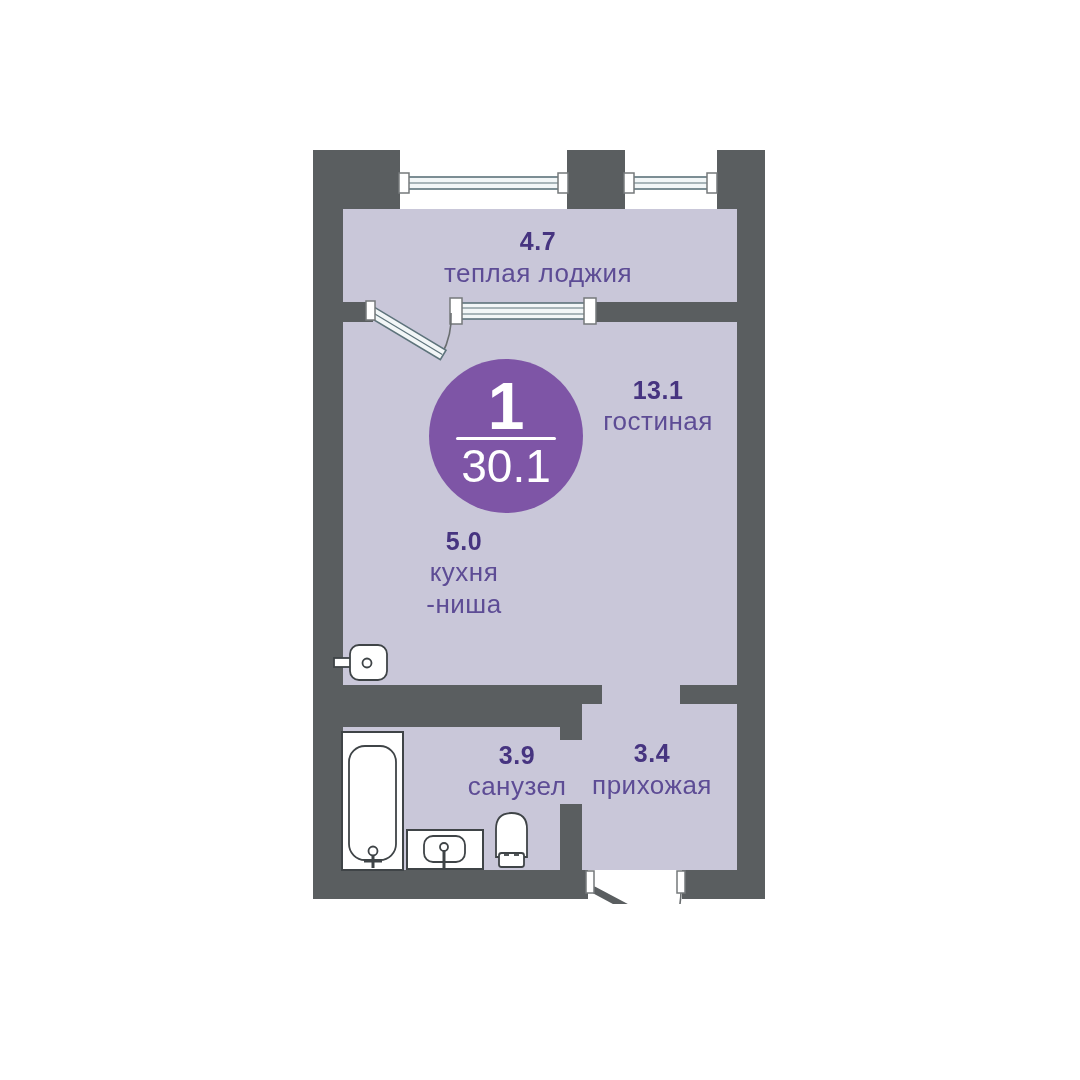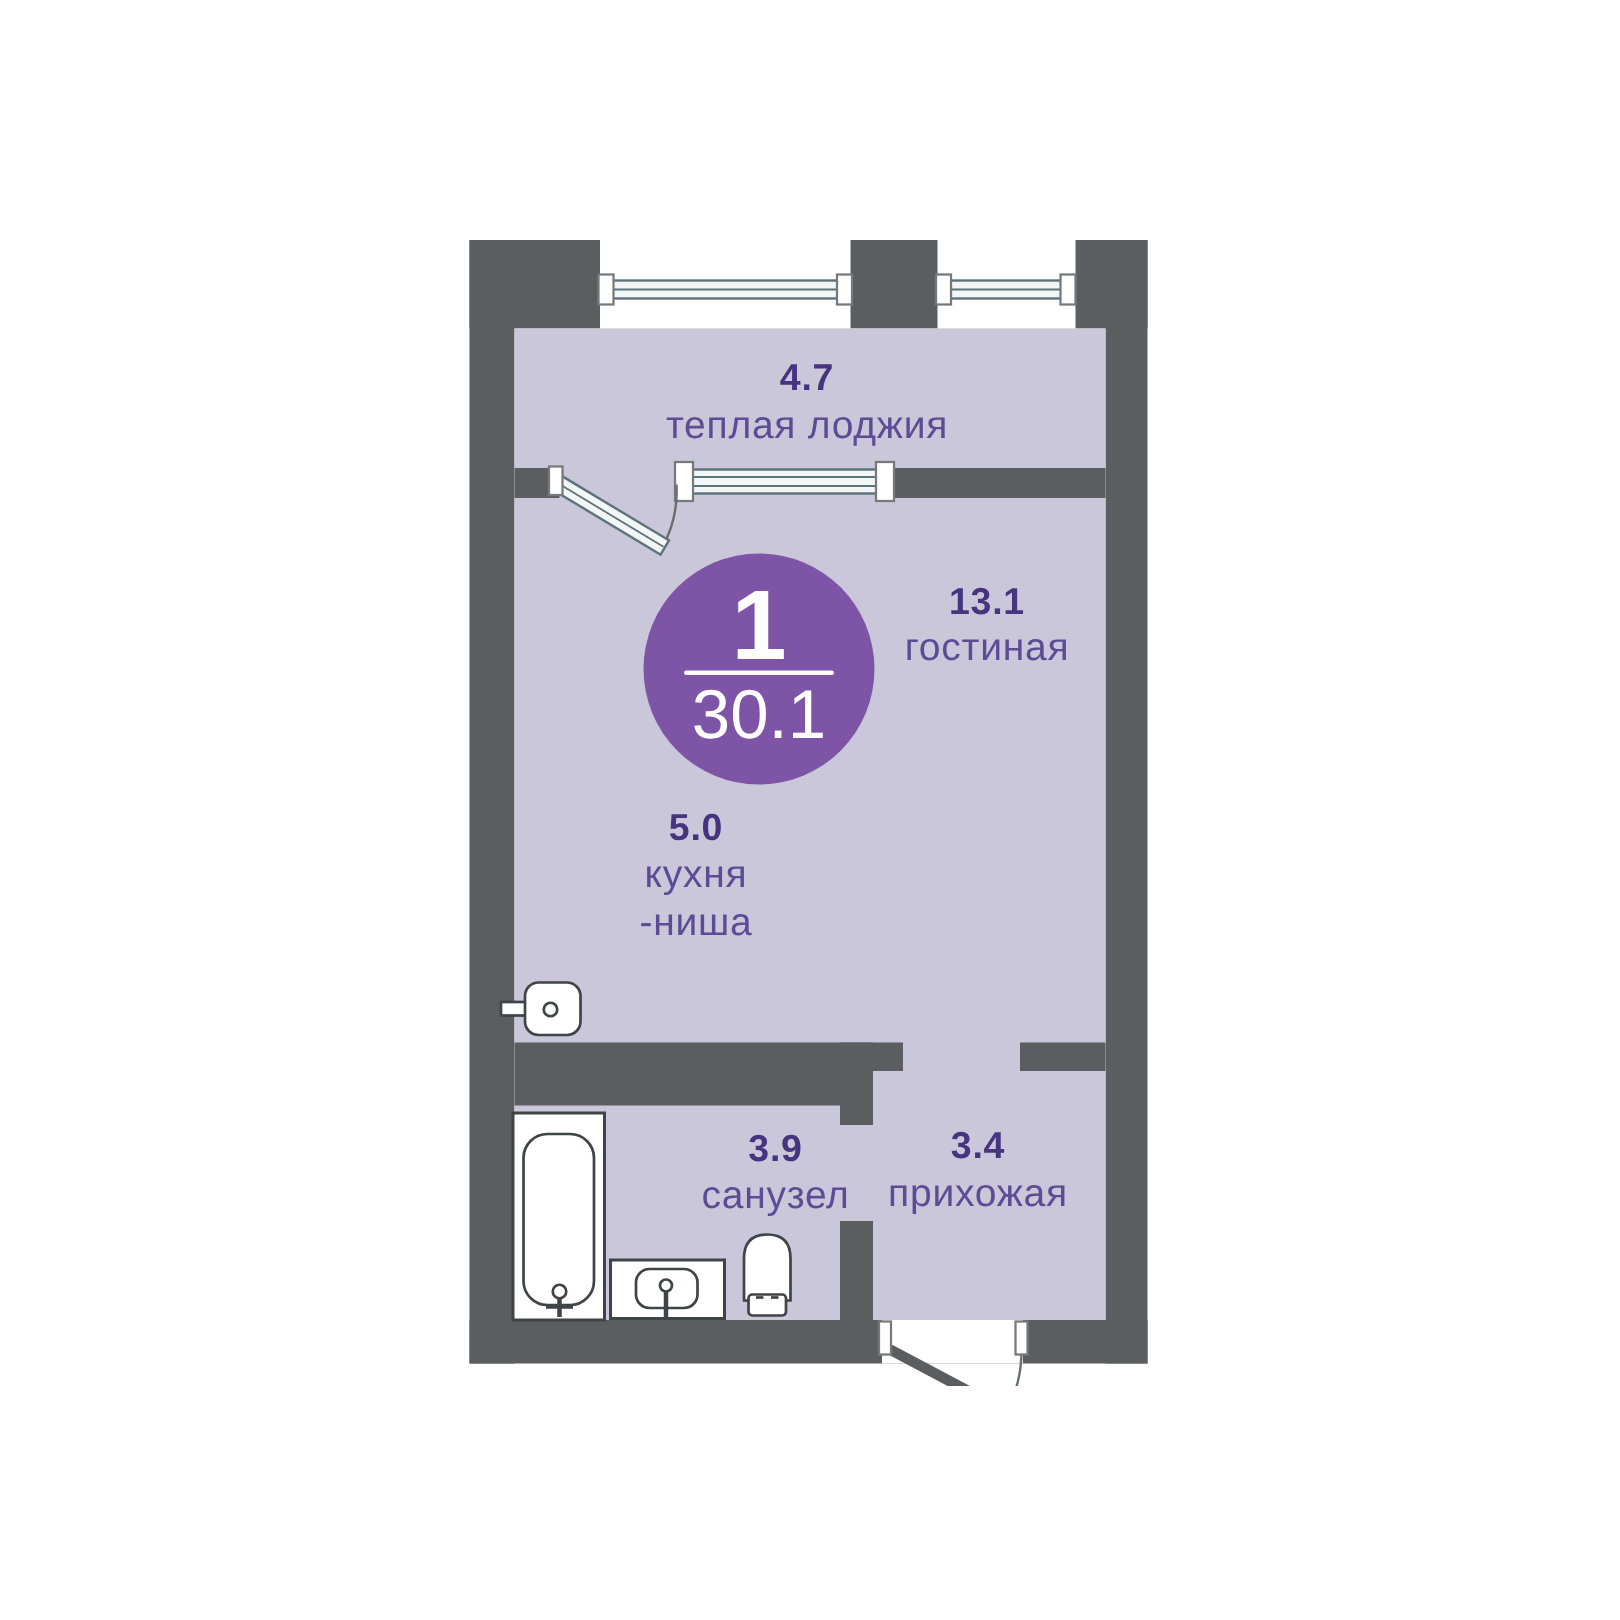--- a/index.html
+++ b/index.html
@@ -5,21 +5,21 @@
   html, body {
     margin: 0;
     padding: 0;
     background: #ffffff;
   }
   .canvas {
     position: relative;
     width: 1080px;
     height: 900px;
     background: #ffffff;
-    margin: 12px auto;
+    margin: 2px auto;
     font-family: "Liberation Sans", sans-serif;
   }
   svg { position: absolute; top: 0; left: 0; }
 
   .wall        { fill: var(--wall, #5a5e60); }
   .floor       { fill: var(--floor, #c9c7d9); }
   .win-cut     { fill: #ffffff; }
   .win-bar     { fill: var(--window_fill, #f2f6f7); stroke: var(--window_stroke, #5d737b); stroke-width: 1.6; }
   .win-line    { stroke: var(--window_stroke, #5d737b); stroke-width: 1.2; fill: none; }
   .jamb        { fill: #ffffff; stroke: #75797b; stroke-width: 1.5; }

